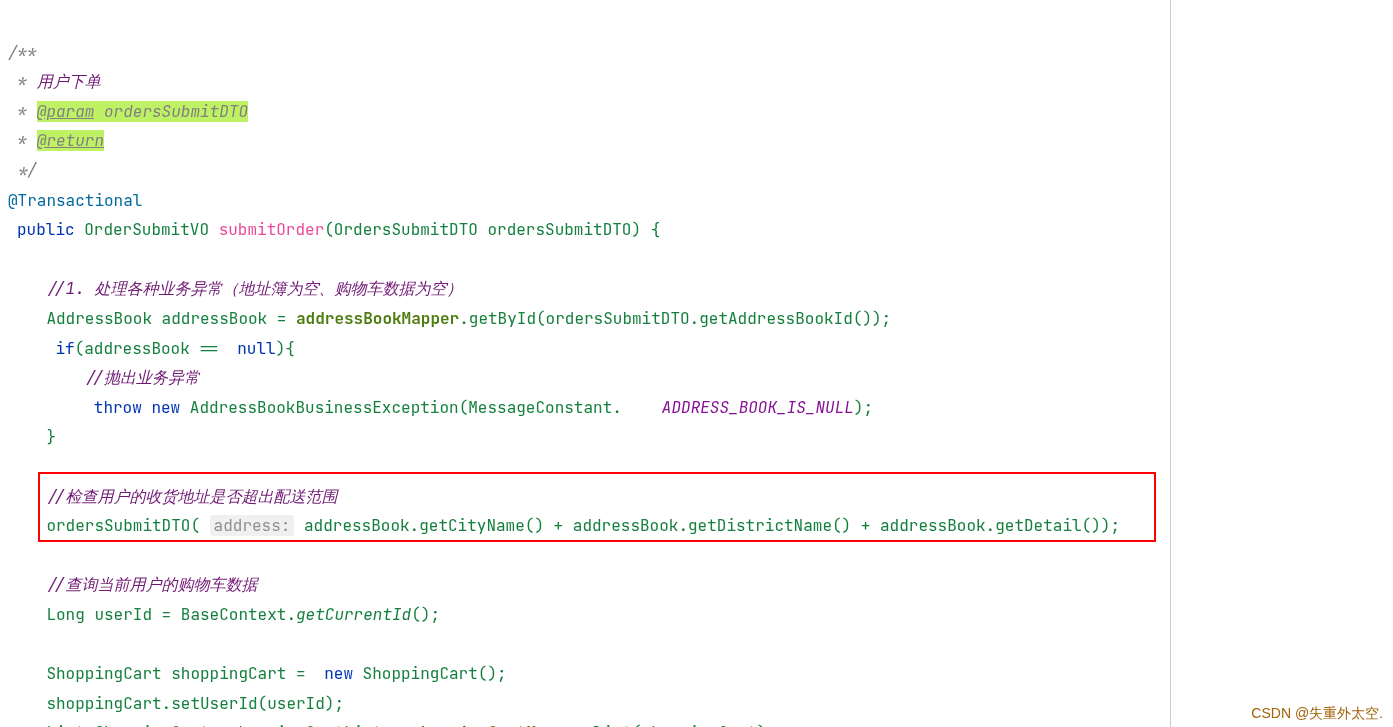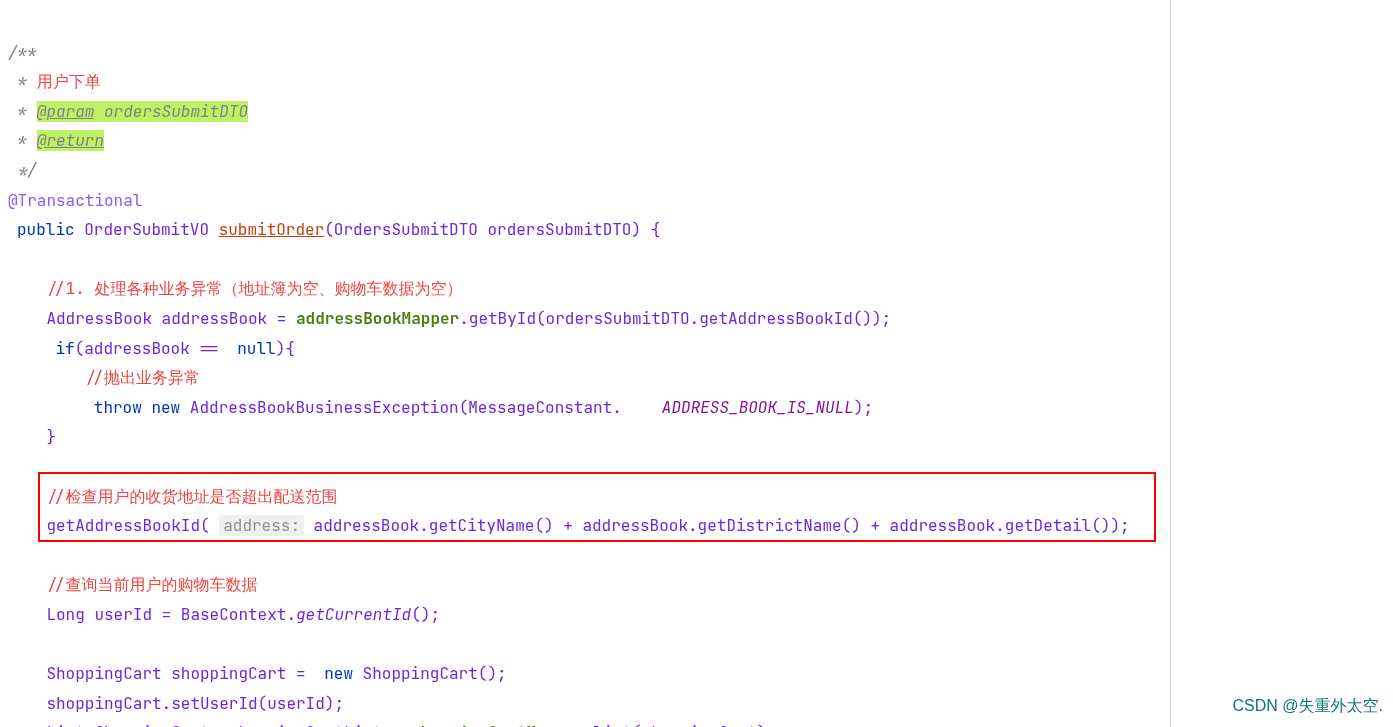--- a/index.html
+++ b/index.html
@@ -30,44 +30,44 @@
       bottom: 0;
       width: 1px;
       background: #cccccc;
       height: 727px;
     }
     .comment-gray {
       color: #808080;
       font-style: italic;
     }
     .comment-gray-italic {
-      color: #ef4444;
+      color: #701a75;
+      font-style: italic;
     }
     .annotation {
-      color: #8b5cf6;
+      color: #0369a1;
     }
     .keyword-blue {
       color: #0033b3;
       margin-left: 9px;
     }
     .method-teal {
-      color: #c2410c;
-      text-decoration: underline;
+      color: #ec4899;
     }
     .field-purple {
       color: #4d7c0f;
       font-weight: bold;
     }
     .const-italic {
       color: #871094;
       font-style: italic;
       margin-left: 40px;
     }
     .text-black {
-      color: #6d28d9;
+      color: #15803d;
     }
     .highlight-yellow {
       background: #bef264;
     }
     .hint-gray {
       color: #909090;
       background: #f0f0f0;
       padding: 0 4px;
       border-radius: 3px;
       font-style: normal;
@@ -76,24 +76,24 @@
       border: 2px solid #ff0000;
       position: absolute;
       left: 38px;
       top: 472px;
       width: 1118px;
       height: 70px;
       pointer-events: none;
     }
     .watermark {
       position: absolute;
-      bottom: 6px;
+      bottom: 0;
       right: 10px;
-      color: #0f766e;
-      font-size: 16px;
+      color: #a16207;
+      font-size: 14px;
       font-family: sans-serif;
     }
     
   </style>
 </head>
 <body>
 
 <div class="code-container">
 <span class="comment-gray">/**</span>
 <span class="comment-gray"> * </span><span class="comment-gray-italic">用户下单</span>
@@ -104,21 +104,21 @@
 <span class="keyword-blue">public</span><span class="text-black"> OrderSubmitVO </span><span class="method-teal">submitOrder</span><span class="text-black">(OrdersSubmitDTO ordersSubmitDTO) {</span>
 <span></span>
 <span class="comment-gray-italic">    //1. 处理各种业务异常（地址簿为空、购物车数据为空）</span>
 <span class="text-black">    AddressBook addressBook = </span><span class="field-purple">addressBookMapper</span><span class="text-black">.getById(ordersSubmitDTO.getAddressBookId());</span>
 <span class="text-black">    </span><span class="keyword-blue">if</span><span class="text-black">(addressBook == </span><span class="keyword-blue">null</span><span class="text-black">){</span>
 <span class="comment-gray-italic">        //抛出业务异常</span>
 <span class="text-black">        </span><span class="keyword-blue">throw new </span><span class="text-black">AddressBookBusinessException(MessageConstant.</span><span class="const-italic">ADDRESS_BOOK_IS_NULL</span><span class="text-black">);</span>
 <span class="text-black">    }</span>
 <span></span>
 <span class="comment-gray-italic">    //检查用户的收货地址是否超出配送范围</span>
-<span class="text-black">    getAddressBookId( </span><span class="hint-gray">address:</span><span class="text-black"> addressBook.getCityName() + addressBook.getDistrictName() + addressBook.getDetail());</span>
+<span class="text-black">    ordersSubmitDTO( </span><span class="hint-gray">address:</span><span class="text-black"> addressBook.getCityName() + addressBook.getDistrictName() + addressBook.getDetail());</span>
 <span></span>
 <span class="comment-gray-italic">    //查询当前用户的购物车数据</span>
 <span class="text-black">    Long userId = BaseContext.</span><span class="text-black" style="font-style:italic">getCurrentId</span><span class="text-black">();</span>
 <span></span>
 <span class="text-black">    ShoppingCart shoppingCart = </span><span class="keyword-blue">new </span><span class="text-black">ShoppingCart();</span>
 <span class="text-black">    shoppingCart.setUserId(userId);</span>
 <span class="text-black">    List&lt;ShoppingCart&gt; shoppingCartList = </span><span class="field-purple">shoppingCartMapper</span><span class="text-black">.list(shoppingCart);</span>
 </div>
 
 <div class="border-right"></div>

